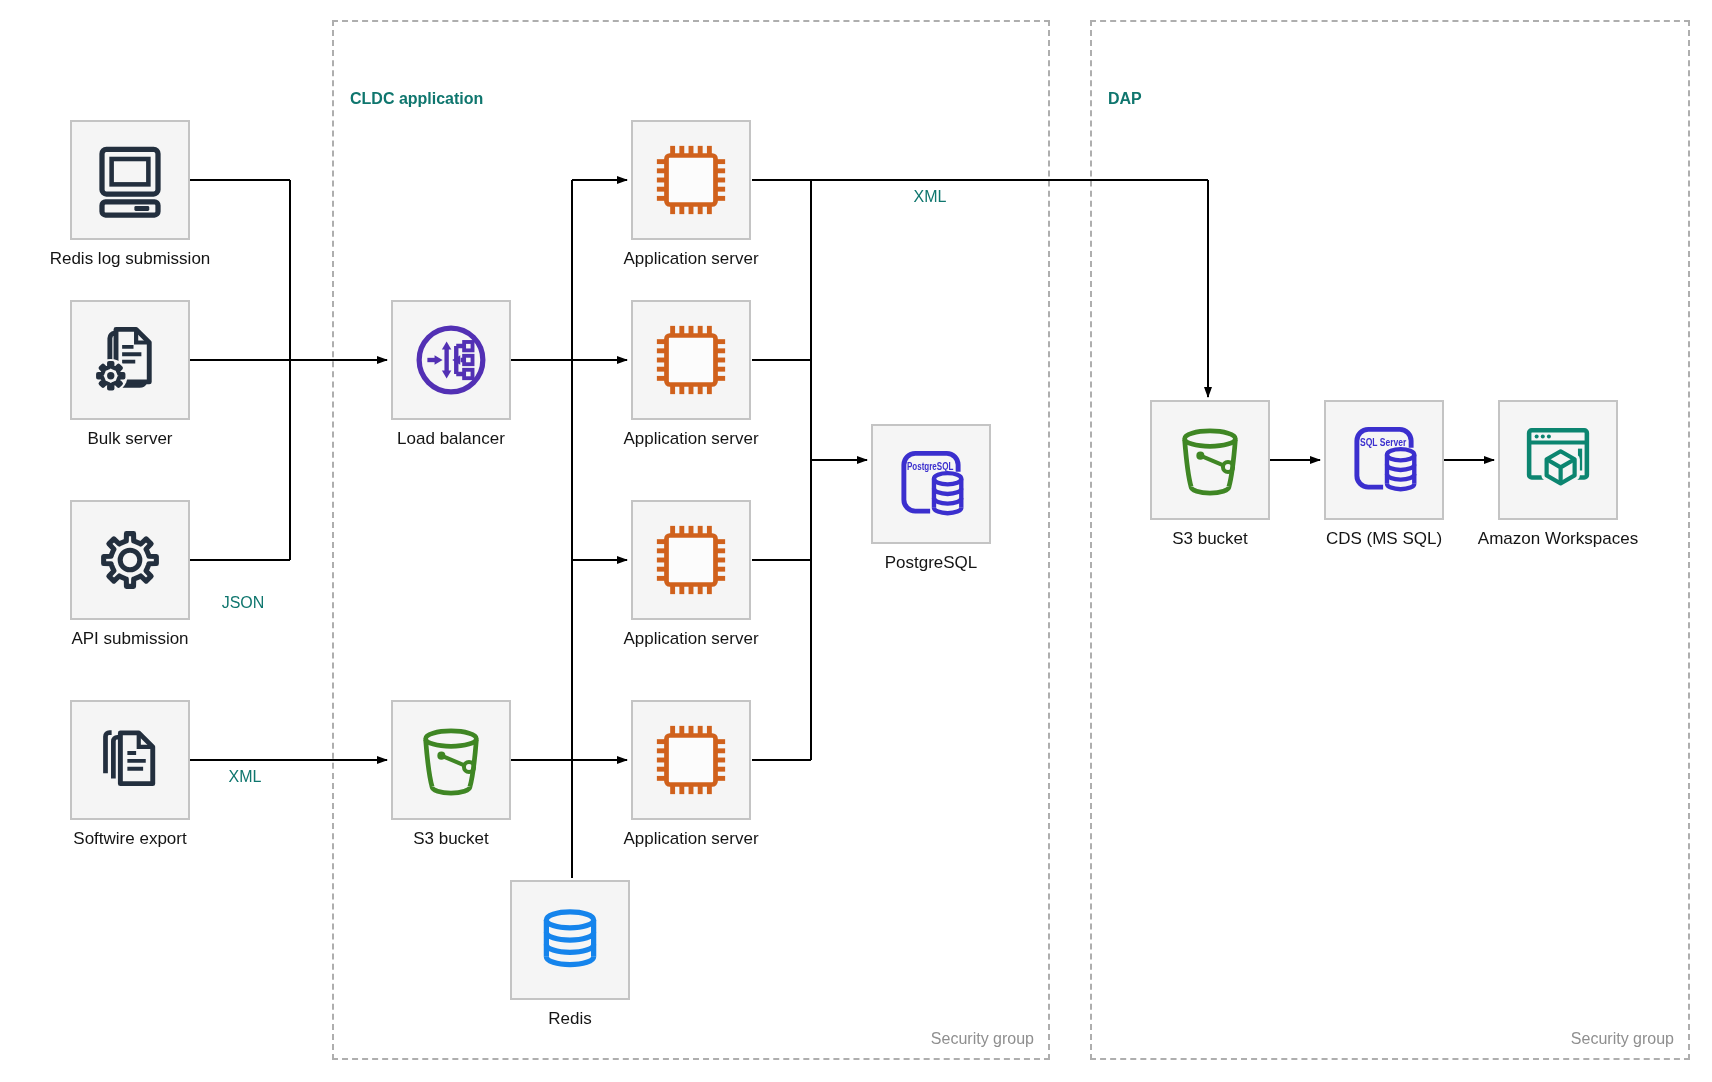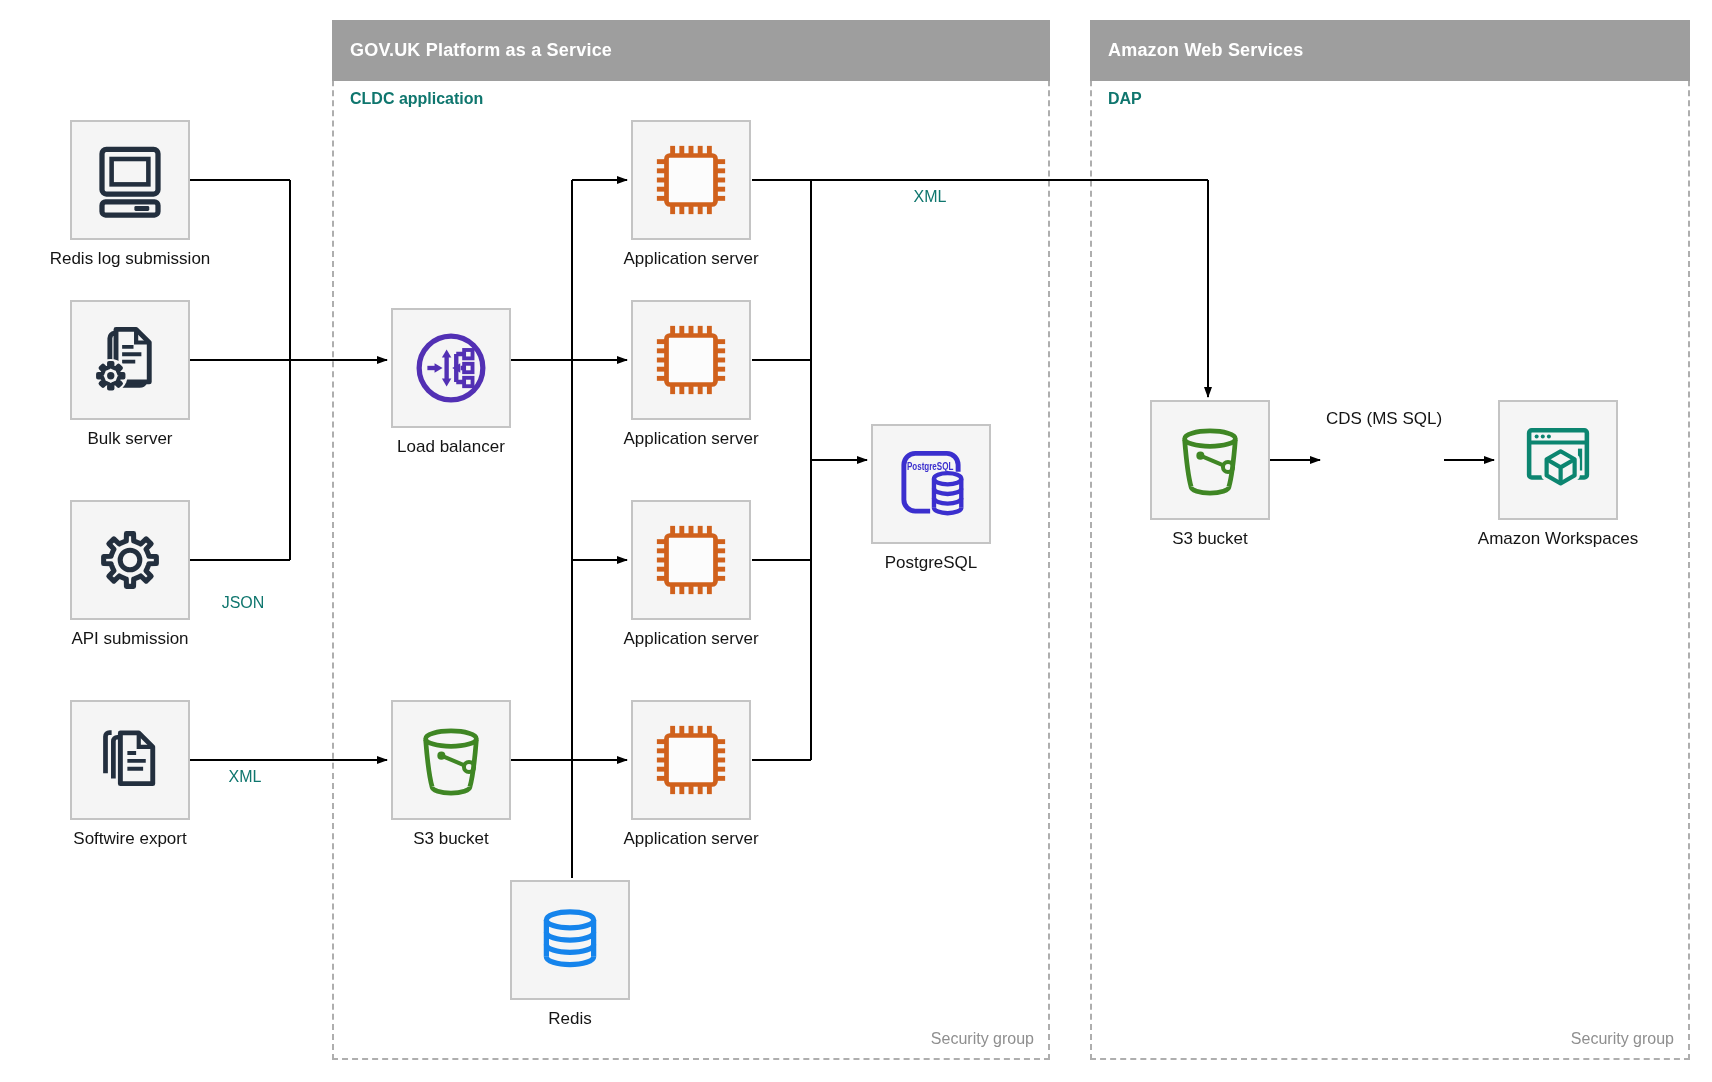--- a/index.html
+++ b/index.html
@@ -15,31 +15,25 @@
   .nbox{width:120px;height:120px;margin:0 auto;border:2px solid #c4c4c4;box-sizing:border-box;display:flex;align-items:center;justify-content:center;}
   .nlabel{margin-top:9px;text-align:center;font-size:17px;color:#141414;white-space:nowrap;}
   .edge-label{position:absolute;width:90px;text-align:center;font-size:16px;color:#0f766e;margin-top:36px;}
 </style>
 </head>
 <body>
 
 <div id="canvas">
 
   <div class="container" id="c-paas" style="left: 332px; top: 20px; width: 718px; height: 1040px; border-color: rgb(174, 174, 174);">
-    <div class="titlebar" style="background: rgb(158, 158, 158);">
-      <span>GOV.UK Platform as a Service</span>
-    </div>
     <div class="subtitle">CLDC application</div>
     <div class="footer" style="color: rgb(143, 143, 143);">Security group</div>
   </div>
 
   <div class="container" id="c-aws" style="left: 1090px; top: 20px; width: 600px; height: 1040px; border-color: rgb(174, 174, 174);">
-    <div class="titlebar" style="background: rgb(158, 158, 158);">
-      <span>Amazon Web Services</span>
-    </div>
     <div class="subtitle">DAP</div>
     <div class="footer" style="color: rgb(143, 143, 143);">Security group</div>
   </div>
 
   <svg id="connectors" width="1712" height="1082" viewBox="0 0 1712 1082">
     <defs>
       <marker id="arrow" markerUnits="userSpaceOnUse" markerWidth="12" markerHeight="10" refX="10" refY="4" orient="auto">
         <path d="M0,0 L11,4 L0,8 Z" fill="#000"></path>
       </marker>
     </defs>
@@ -109,21 +103,21 @@
           <svg width="84" height="84" viewBox="0 0 48 48">
     <path d="M10,31.5 V10.5 a2.2,2.2 0 0 1 2.2,-2.2 h1.3" fill="none" stroke="#232F3E" stroke-width="2.7"></path>
     <path d="M14.5,34.5 V13.2 a2.2,2.2 0 0 1 2.2,-2.2 h0.8" fill="none" stroke="#232F3E" stroke-width="2.7"></path>
     <path d="M29,8.5 H18.5 V37.5 H37 V16.5 Z" fill="#F5F5F5" stroke="#232F3E" stroke-width="2.8" stroke-linejoin="round"></path>
     <path d="M29,8.5 V16.5 H37" fill="none" stroke="#232F3E" stroke-width="2.4"></path>
     <path d="M22.5,20 H27.5 M22.5,24.5 H33 M22.5,29 H31.5" stroke="#232F3E" stroke-width="2.2"></path>
           </svg>
         </div>
         <div class="nlabel">Softwire export</div>
       </div>
-      <div class="node" style="left: 331px; top: 308px;">
+      <div class="node" style="left: 331px; top: 300px;">
         <div class="nbox" style="background: rgb(245, 245, 245); border-color: rgb(196, 196, 196);">
           <svg width="84" height="84" viewBox="0 0 48 48">
     <circle cx="24" cy="24" r="18.2" fill="none" stroke="#5230B4" stroke-width="3"></circle>
     <path d="M10.5,24 H15" stroke="#5230B4" stroke-width="2.5"></path>
     <path d="M14.6,21.3 L19.2,24 L14.6,26.7 Z" fill="#5230B4"></path>
     <path d="M21.5,17.5 V30.5" stroke="#5230B4" stroke-width="2.5"></path>
     <path d="M18.8,18 L21.5,13.4 L24.2,18 Z" fill="#5230B4"></path>
     <path d="M18.8,30 L21.5,34.6 L24.2,30 Z" fill="#5230B4"></path>
     <path d="M27,16 V32 M27,16 H31.5 M27,32 H31.5 M29.5,24 H31.5" fill="none" stroke="#5230B4" stroke-width="2.5"></path>
     <path d="M29.3,21.3 L24.7,24 L29.3,26.7 Z" fill="#5230B4"></path>
@@ -303,20 +297,34 @@
       <path d="M13.2,39.3 a10.8,3.6 0 0 0 21.6,0"></path>
     </g>
     <circle cx="18.5" cy="21.5" r="2.3" fill="#3F8624"></circle>
     <path d="M18.5,21.5 L32,27.2" stroke="#3F8624" stroke-width="2.3"></path>
     <circle cx="34.3" cy="28" r="2.9" fill="none" stroke="#3F8624" stroke-width="2.3"></circle>
           </svg>
         </div>
         <div class="nlabel">S3 bucket</div>
       </div>
       <div class="node" style="left: 1264px; top: 400px;">
+        <div class="nbox" style="background: rgb(245, 245, 245); border-color: rgb(196, 196, 196);">
+          <svg width="84" height="84" viewBox="0 0 48 48">
+    <rect x="8.5" y="6.5" width="31" height="33" rx="6.5" fill="none" stroke="#3B2FCE" stroke-width="2.8"></rect>
+    <text x="23.5" y="16.2" text-anchor="middle" font-family="Liberation Sans, sans-serif" font-size="6.2" font-weight="bold" fill="#3B2FCE" textLength="26.5" lengthAdjust="spacingAndGlyphs">SQL Server</text>
+    <rect x="23.5" y="17" width="20" height="25" fill="#F5F5F5"></rect>
+    <g fill="none" stroke="#3B2FCE" stroke-width="2.5">
+      <ellipse cx="33.5" cy="21" rx="7.8" ry="3.2"></ellipse>
+      <path d="M25.7,21 V37.5 M41.3,21 V37.5"></path>
+      <path d="M25.7,26.5 a7.8,3.2 0 0 0 15.6,0"></path>
+      <path d="M25.7,32 a7.8,3.2 0 0 0 15.6,0"></path>
+      <path d="M25.7,37.5 a7.8,3.2 0 0 0 15.6,0"></path>
+    </g>
+          </svg>
+        </div>
         <div class="nlabel">CDS (MS SQL)</div>
       </div>
       <div class="node" style="left: 1438px; top: 400px;">
         <div class="nbox" style="background: rgb(245, 245, 245); border-color: rgb(196, 196, 196);">
           <svg width="84" height="84" viewBox="0 0 48 48">
     <rect x="7.5" y="7" width="33" height="27" rx="1.5" fill="none" stroke="#0C8570" stroke-width="2.6"></rect>
     <path d="M7.5,14 H40.5" stroke="#0C8570" stroke-width="2.2"></path>
     <circle cx="11.8" cy="10.6" r="1.15" fill="#0C8570"></circle>
     <circle cx="15.3" cy="10.6" r="1.15" fill="#0C8570"></circle>
     <circle cx="18.8" cy="10.6" r="1.15" fill="#0C8570"></circle>

